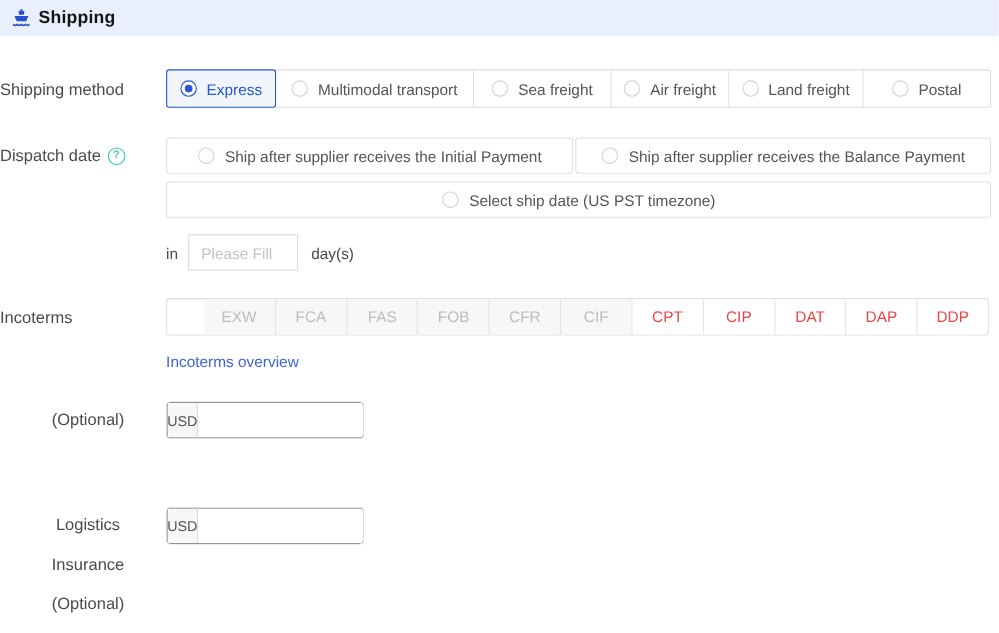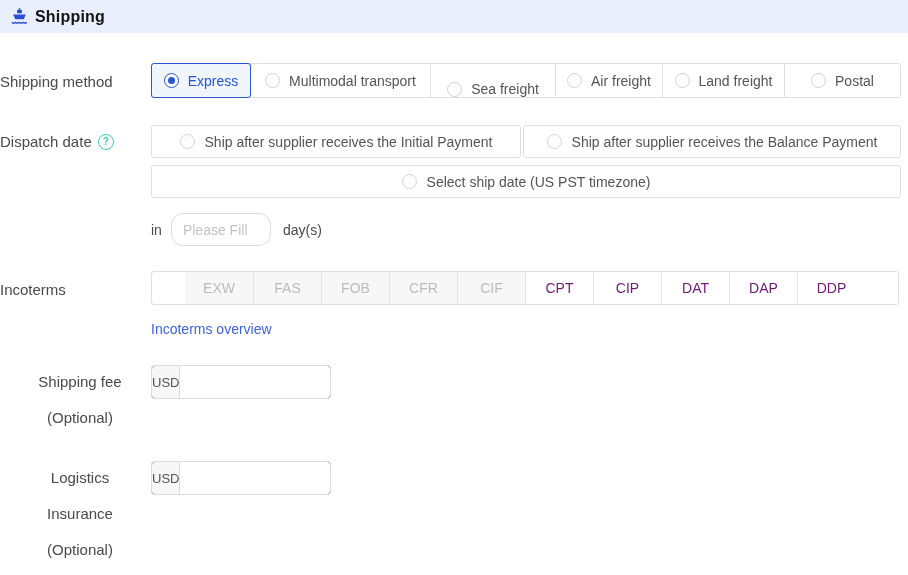--- a/index.html
+++ b/index.html
@@ -34,29 +34,29 @@
                      border-radius:50%; background:#2b55d3; }
 
   
   .dbox { position:absolute; height:33px; border:1px solid #dfdfdf; border-radius:3px; background:#fff;
           display:flex; align-items:center; justify-content:center; gap:10px; font-size:14px; color:#555;
           cursor:pointer; }
 
   
   .daysrow { position:absolute; left:151px; top:213px; height:33px; display:flex; align-items:center;
              font-size:14px; color:#4a4a4a; }
-  .daysrow input { width:100px; height:33px; border:1px solid #dcdcdc; border-radius:12px;
+  .daysrow input { width:100px; height:33px; border:1px solid #dcdcdc; border-radius:0;
                    margin:0 12px 0 9px; padding:0 11px; font-size:14px; font-family:inherit; color:#333; outline:none; }
   .daysrow input::placeholder { color:#c3c3c3; }
 
   
   .inco { position:absolute; left:151px; top:271px; width:748px; height:34px; display:flex;
           border:1px solid #e0e0e0; border-radius:3px; overflow:hidden;padding-left:33px; }
   .inco .term { width:68px; display:flex; align-items:center; justify-content:center; font-size:14px;
-                border-left:1px solid #e3e3e3; background:#fff; color:#701a75; cursor:pointer; }
+                border-left:1px solid #e3e3e3; background:#fff; color:#ef4444; cursor:pointer; }
   .inco .term:first-child { border-left:none; }
   .inco .term.off { background:#f7f7f7; color:#bcbcbc; cursor:default; }
 
   .link { position:absolute; left:151px; top:321px; font-size:14px; color:#3c64d9; cursor:pointer; }
 
   
   .money { position:absolute; left:151px; height:34px; width:180px; display:flex;
            border:1px solid #dcdcdc; border-radius:4px; overflow:hidden; background:#0f172a; }
   .money .cur { width:45px; background:#f7f7f7; border-right:1px solid #dcdcdc; display:flex;
                 align-items:center; justify-content:center; font-size:13px; color:#555; }
@@ -83,21 +83,21 @@
 <div class="flabel" style="top:73px;">Shipping method</div>
 <div class="seg">
   <div class="cell sel" style="width:100px;">
     <span class="radio on"></span>
     <span>Express</span>
   </div>
   <div class="cell" style="width:180px;">
     <span class="radio"></span>
     <span>Multimodal transport</span>
   </div>
-  <div class="cell" style="width:125px;align-items:flex-end;">
+  <div class="cell" style="width:125px;">
     <span class="radio"></span>
     <span>Sea freight</span>
   </div>
   <div class="cell" style="width:107px;">
     <span class="radio"></span>
     <span>Air freight</span>
   </div>
   <div class="cell" style="width:122px;">
     <span class="radio"></span>
     <span>Land freight</span>
@@ -128,34 +128,34 @@
 </div>
 <div class="daysrow">
   <span>in</span>
   <input type="text" placeholder="Please Fill" value="" style="">
   <span>day(s)</span>
 </div>
 
 <div class="flabel" style="top:281px;">Incoterms</div>
 <div class="inco">
   <div class="term off">EXW</div>
+  <div class="term off">FCA</div>
   <div class="term off">FAS</div>
   <div class="term off">FOB</div>
   <div class="term off">CFR</div>
   <div class="term off">CIF</div>
   <div class="term">CPT</div>
   <div class="term">CIP</div>
   <div class="term">DAT</div>
   <div class="term">DAP</div>
   <div class="term">DDP</div>
 </div>
 <div class="link">Incoterms overview</div>
 
 <div class="mlabel" style="top:364px;">
-  <div>Shipping fee</div>
   <div>(Optional)</div>
 </div>
 <div class="money" style="top:365px;">
   <span class="cur">USD</span>
   <input type="text" value="" style="">
 </div>
 
 <div class="mlabel" style="top:460px;">
   <div>Logistics</div>
   <div>Insurance</div>

